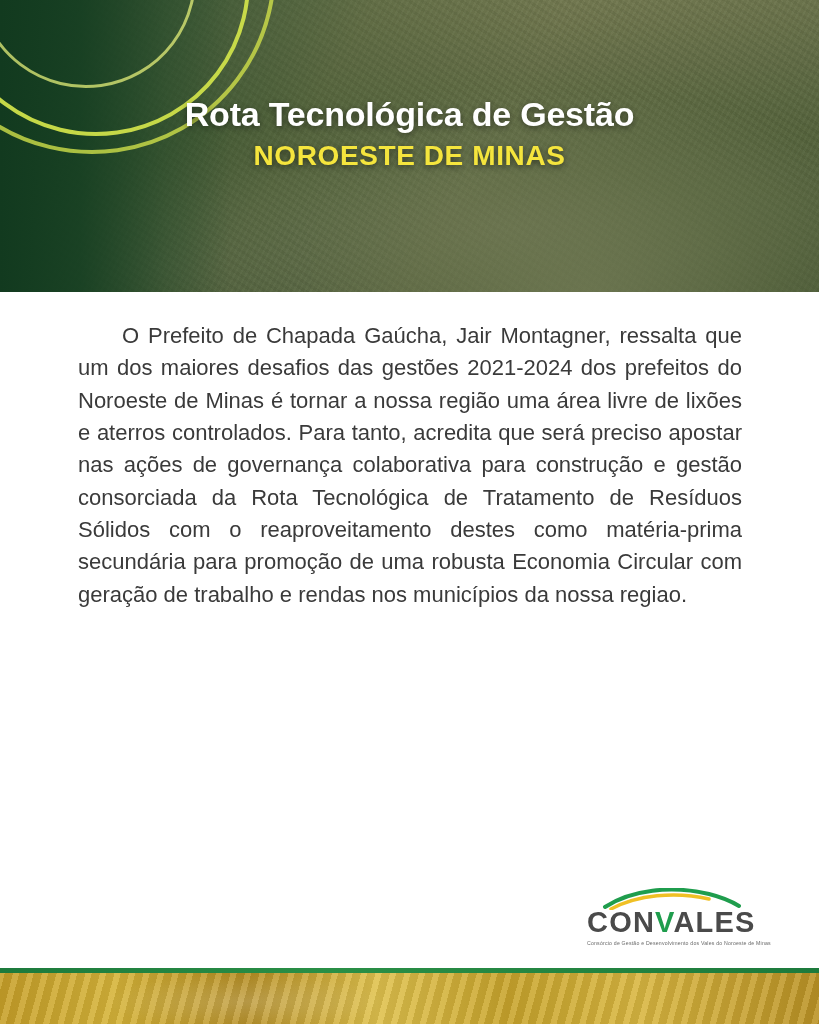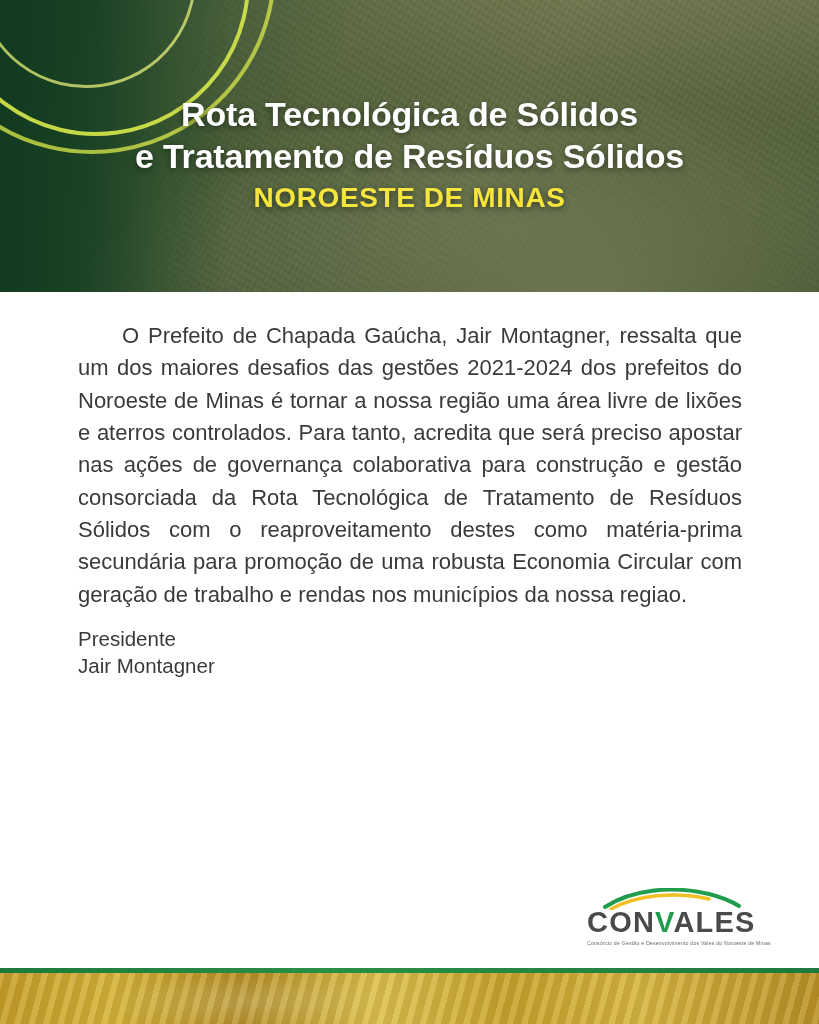--- a/index.html
+++ b/index.html
@@ -224,33 +224,28 @@
     <div class="hero-photo"></div>
     <div class="hero-mound"></div>
     <div class="hero-tint"></div>
     <div class="hero-left-fade"></div>
 
     <div class="arc arc2"></div>
     <div class="arc arc1"></div>
     <div class="arc arc3"></div>
 
     <div class="hero-titles">
-      <div class="hero-line hero-line1">Rota Tecnológica de Sólidos</div>
-      <div class="hero-line hero-line2">e Tratamento de Resíduos Sólidos</div>
+      <div class="hero-line hero-line1">Rota Tecnológica de Gestão</div>
       <div class="hero-accent">NOROESTE DE MINAS</div>
     </div>
   </div>
 
   <div class="content">
     <div class="body-text"><span class="indent"></span><span>O Prefeito de Chapada Gaúcha, Jair Montagner, ressalta que um dos maiores desafios das gestões 2021-2024 dos prefeitos do Noroeste de Minas é tornar a nossa região uma área livre de lixões e aterros controlados. Para tanto, acredita que será preciso apostar nas ações de governança colaborativa para construção e gestão consorciada da Rota Tecnológica de Tratamento de Resíduos Sólidos com o reaproveitamento destes como matéria-prima secundária para promoção de uma robusta Economia Circular com geração de trabalho e rendas nos municípios da nossa regiao.</span></div>
 
-    <div class="signature">
-      <div>Presidente</div>
-      <div>Jair Montagner</div>
-    </div>
 
     <div class="logo">
       <div class="logo-swoosh">
         <svg width="150" height="22" viewBox="0 0 150 22" aria-hidden="true">
           <path d="M8 19 C 34 2, 74 -3, 112 6 C 124 9, 134 13, 142 18" fill="none" stroke="#1f9d4d" stroke-width="4" stroke-linecap="round"></path>
           <path d="M14 21 C 40 7, 78 3, 112 11" fill="none" stroke="#f0c024" stroke-width="3.5" stroke-linecap="round"></path>
         </svg>
       </div>
       <div class="logo-word"><span>CON</span><span class="v">V</span><span>ALES</span></div>
       <div class="logo-sub">Consórcio de Gestão e Desenvolvimento dos Vales do Noroeste de Minas</div>

